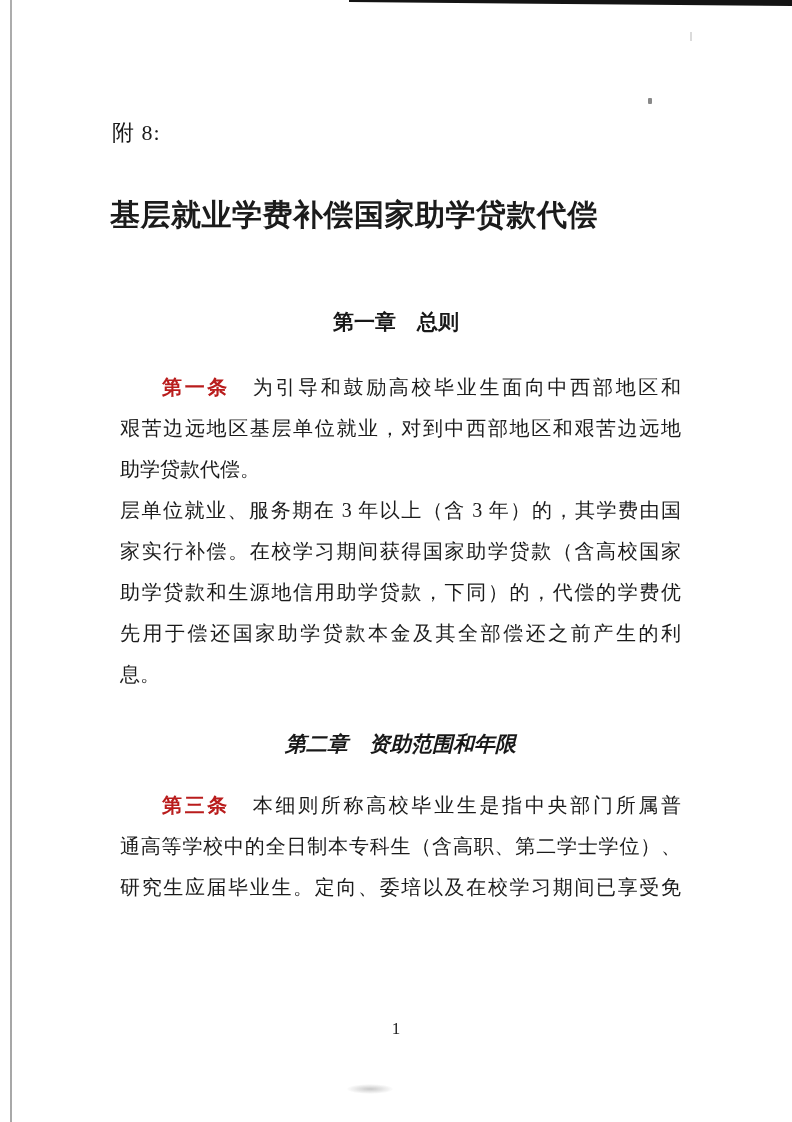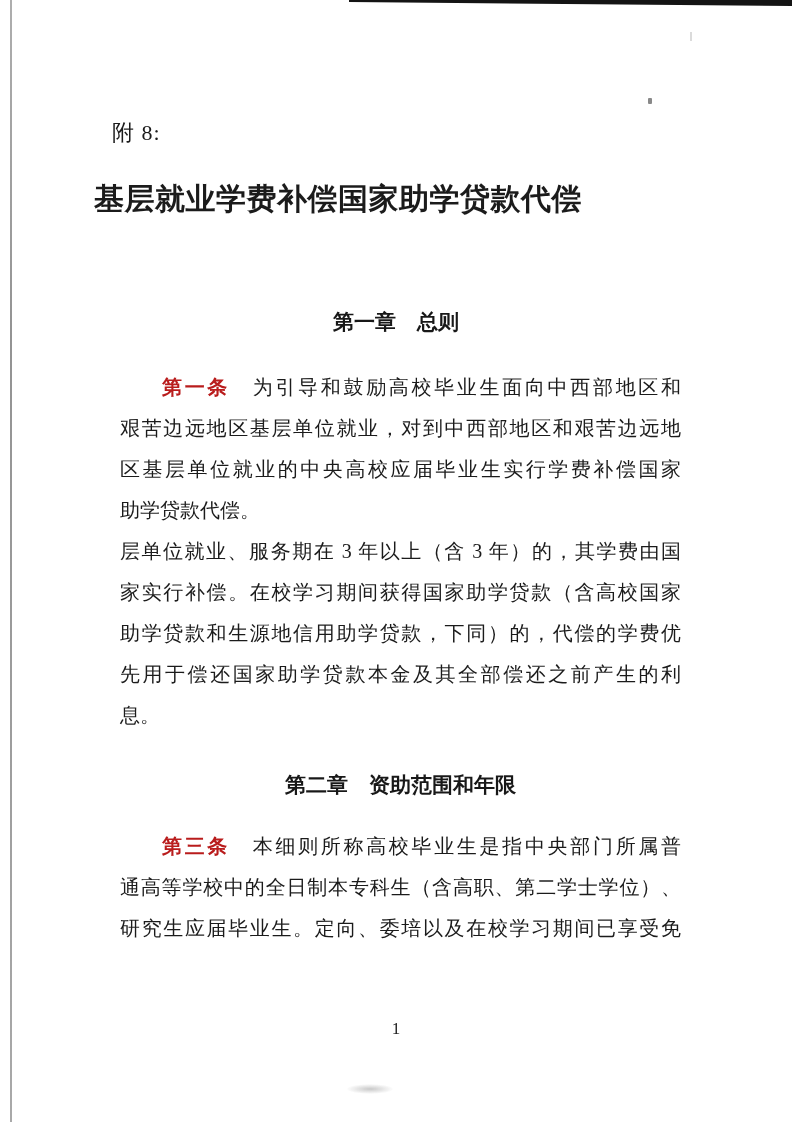--- a/index.html
+++ b/index.html
@@ -44,39 +44,39 @@
     background: radial-gradient(ellipse at center, #ababab 0%, rgba(255,255,255,0) 70%);
     opacity: .65; filter: blur(.4px);
   }
   
   .attachment {
     position: absolute; left: 112px; top: 118px;
     font-size: 22px; letter-spacing: 1px;
   }
   .doc-title {
     position: absolute; left: 0; width: 676px;
-    margin: 0; text-align: center;
+    margin: 16px; text-align: center;
     font-size: 30px; font-weight: 700; letter-spacing: 0.5px;
     font-family: Liberation Sans, sans-serif;
   }
   .title-line1 { top: 179px; }
   .title-line2 { top: 248px; }
   .chapter-heading {
     margin: 0; text-align: center;
     font-size: 21px; font-weight: 700;
     font-family: "Liberation Sans", "DejaVu Sans", sans-serif;
     color: #181818;
   }
   .chapter-1 {
     position: absolute; left: 0; top: 308px; width: 792px;
   }
   .chapter-2 {
     height: 41px; line-height: 41px;
     margin: 28px 0 21px 0;
-    text-align: center; text-align-last: center;
+    text-align: center; text-align-last: center; font-style: italic;
   }
   .body-text {
     position: absolute; left: 120px; top: 367px;
     width: 561px;
     font-size: 20px;
   }
   .line {
     height: 41px; line-height: 41px;
     text-align: justify; text-align-last: justify;
     white-space: nowrap;
@@ -104,21 +104,20 @@
   <div class="smudge-bottom"></div>
 
   <div class="attachment">附 8:</div>
   <h1 class="doc-title title-line1">基层就业学费补偿国家助学贷款代偿</h1>
   <h2 class="chapter-heading chapter-1">第一章　总则</h2>
 
   <div class="body-text">
 
     <div class="line indent"><span class="art-label">第一条</span><span>　为引导和鼓励高校毕业生面向中西部地区和</span></div>
     <div class="line">艰苦边远地区基层单位就业，对到中西部地区和艰苦边远地</div>
-    <div class="line">区基层单位就业的中央高校应届毕业生实行学费补偿国家</div>
     <div class="line short">助学贷款代偿。</div>
 
     <div class="line">层单位就业、服务期在 3 年以上（含 3 年）的，其学费由国</div>
     <div class="line">家实行补偿。在校学习期间获得国家助学贷款（含高校国家</div>
     <div class="line">助学贷款和生源地信用助学贷款，下同）的，代偿的学费优</div>
     <div class="line">先用于偿还国家助学贷款本金及其全部偿还之前产生的利</div>
     <div class="line short">息。</div>
 
     <h2 class="chapter-heading chapter-2">第二章　资助范围和年限</h2>
 

